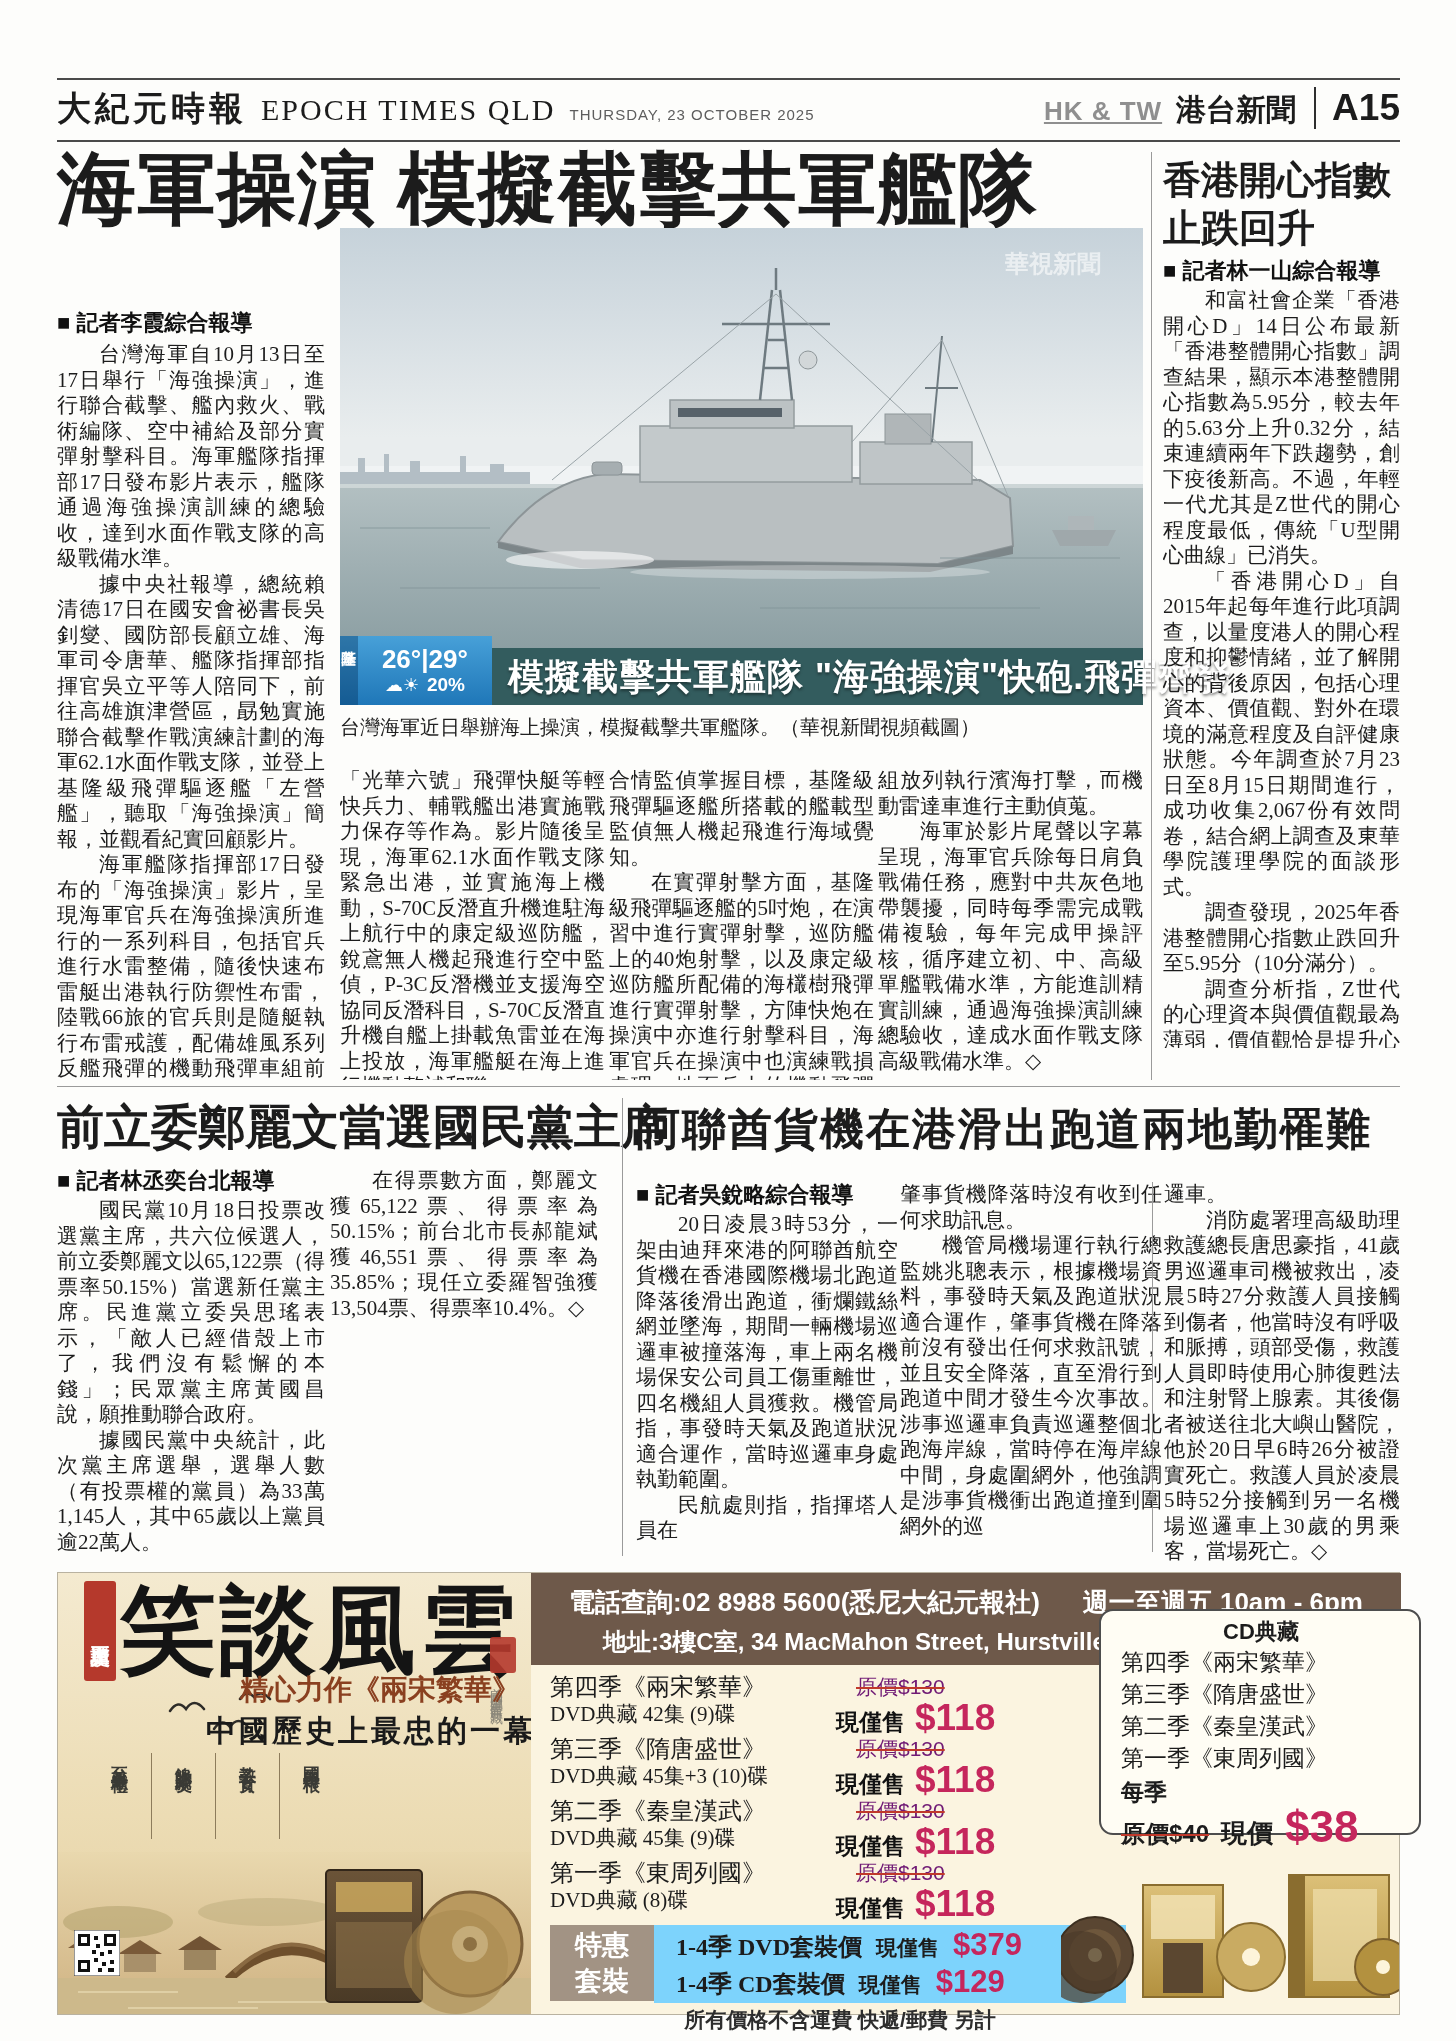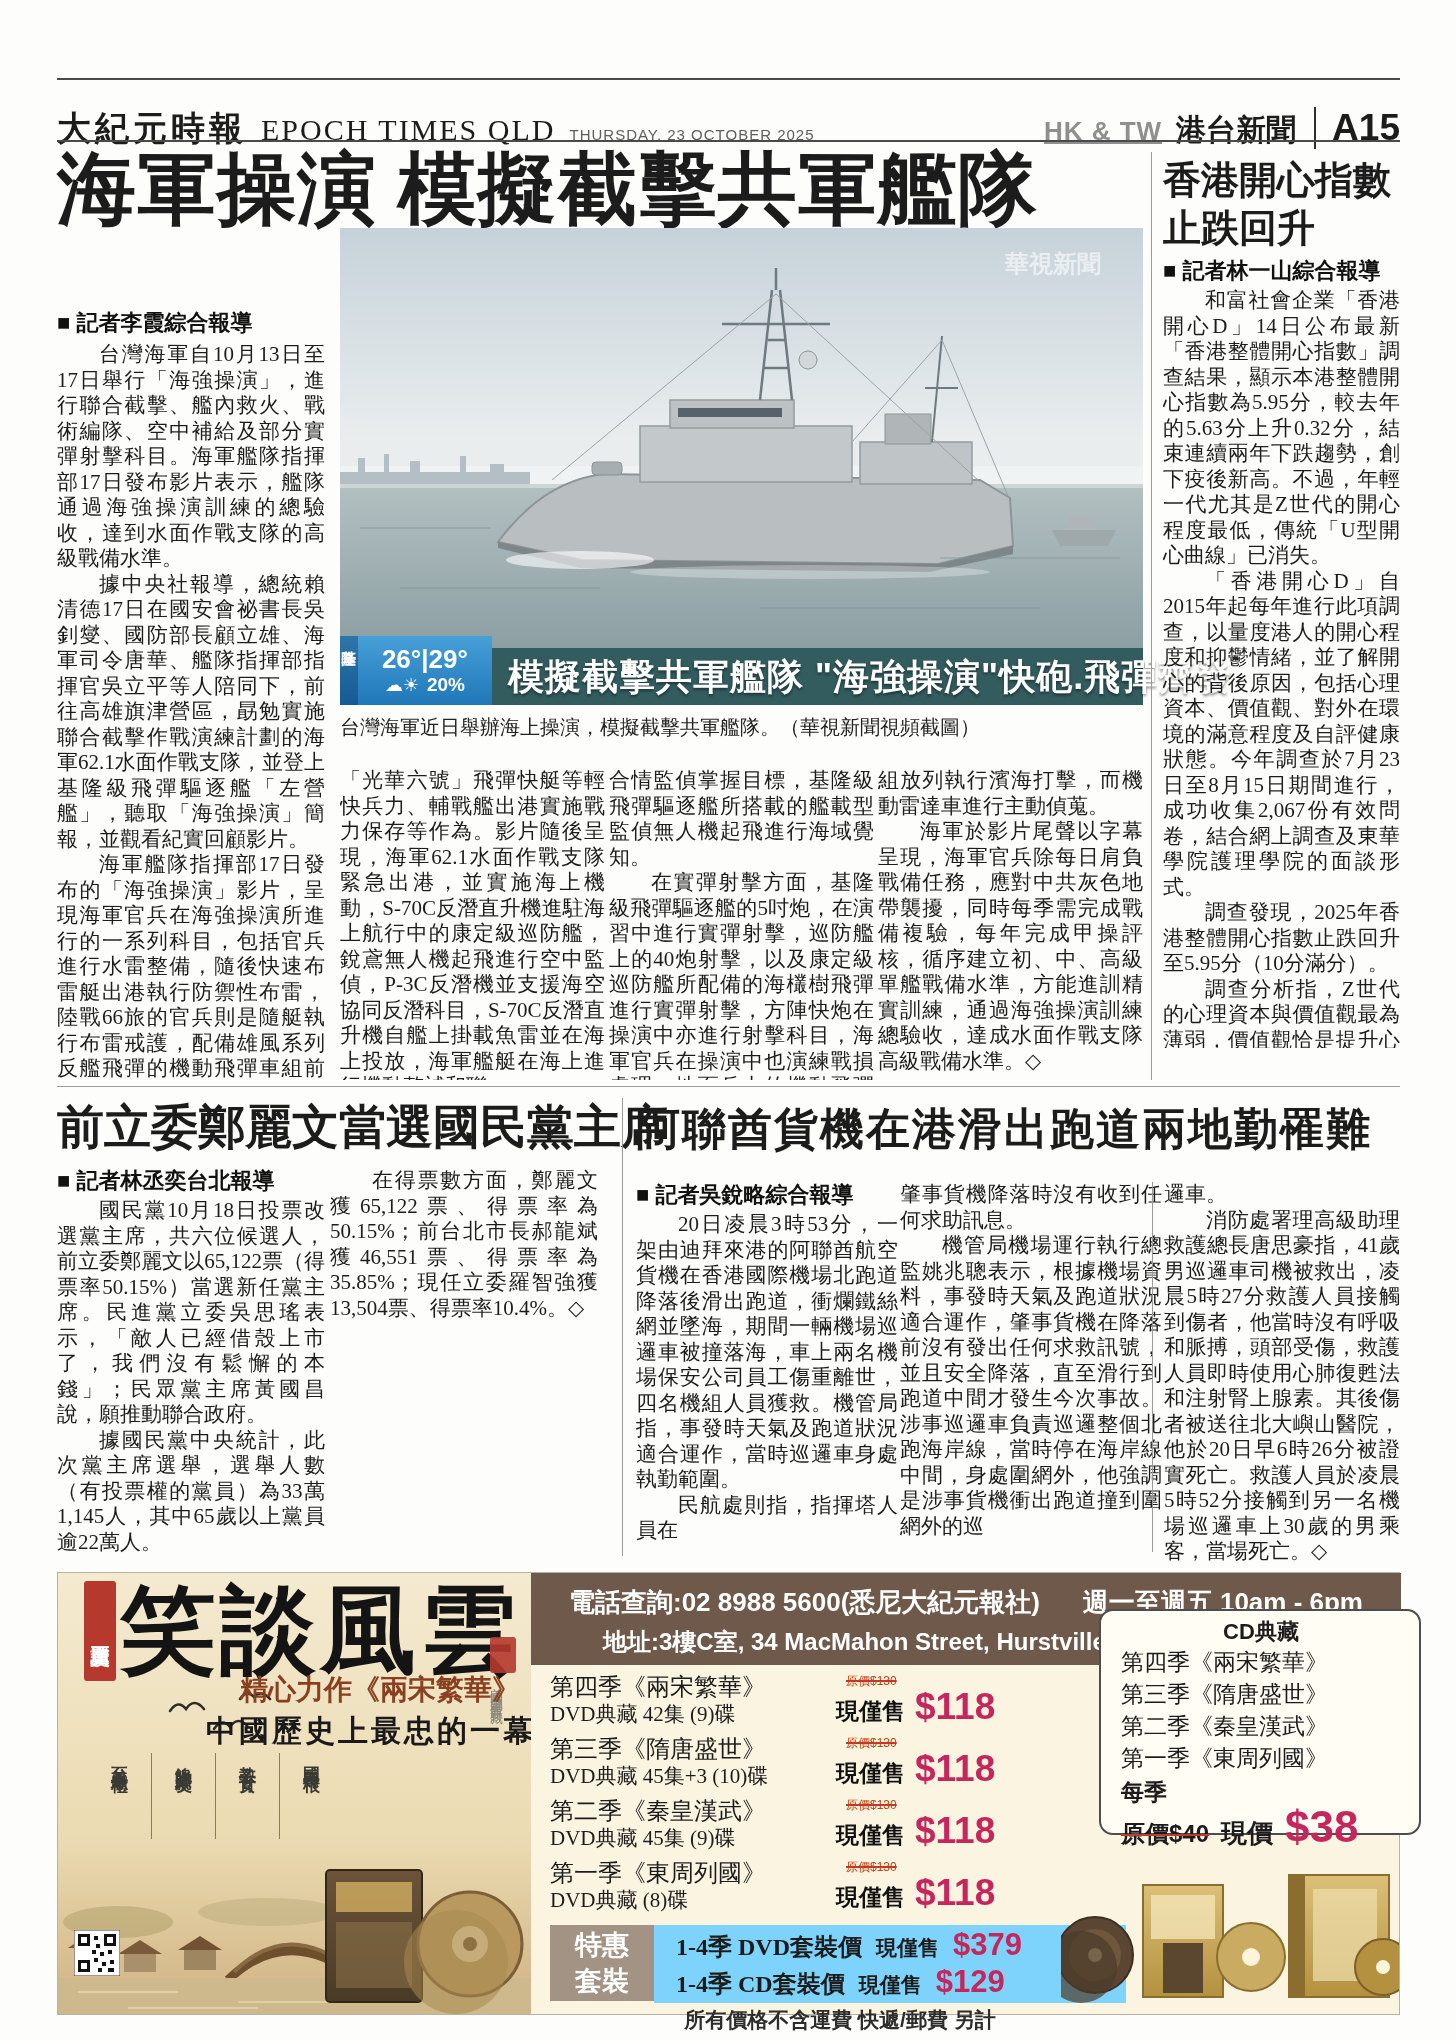--- a/index.html
+++ b/index.html
@@ -3,21 +3,21 @@
 <meta charset="utf-8">
 <style>
   html,body{margin:0;padding:0;background:#e9e9e9;}
   .page{position:relative;width:1456px;height:2041px;background:#fdfdfb;margin:0 auto;overflow:hidden;
         font-family:"Liberation Serif","DejaVu Serif",serif;color:#1c1c1c;}
   .abs{position:absolute;}
   .rule-h{position:absolute;background:#4a4a4a;}
   .rule-v{position:absolute;background:#9a9a9a;width:1px;}
 
   
-  .mast{position:absolute;left:57px;top:86px;width:1343px;height:50px;display:flex;justify-content:space-between;align-items:baseline;margin-top:20px;}
+  .mast{position:absolute;left:57px;top:86px;width:1343px;height:50px;display:flex;justify-content:space-between;align-items:baseline;}
   .mast-left,.mast-right{display:flex;align-items:baseline;gap:14px;}
   .brand-cjk{font-size:34px;font-weight:900;letter-spacing:4px;}
   .brand-en{font-size:30px;letter-spacing:2px;}
   .mast-date{font-size:15px;color:#5d5d5d;letter-spacing:1px;font-family:"Liberation Sans","DejaVu Sans",sans-serif;}
   .sec-en{font-size:26px;font-weight:bold;color:#8f8f8f;font-family:"Liberation Sans","DejaVu Sans",sans-serif;letter-spacing:1px;text-decoration:underline;}
   .sec-cjk{font-size:30px;font-weight:900;font-family:"Liberation Sans","DejaVu Sans",sans-serif;}
   .pageno{font-size:37px;font-weight:900;font-family:"Liberation Sans","DejaVu Sans",sans-serif;border-left:2px solid #2e2e2e;padding-left:16px;margin-left:4px;}
 
   
   .lead-headline{position:absolute;left:57px;top:150px;width:1090px;font-size:79px;font-weight:900;letter-spacing:1px;line-height:1.02;margin:0;}
@@ -64,21 +64,21 @@
       font-family:"Liberation Sans","DejaVu Sans",sans-serif;font-weight:bold;box-sizing:border-box;padding:12px 38px 0 38px;}
   .contact-row1{display:flex;justify-content:space-between;font-size:26px;}
   .contact-row2{font-size:24px;padding-left:34px;margin-top:6px;}
 
   .dvd-list{position:absolute;left:492px;top:100px;width:585px;}
   .dvd-row{display:flex;align-items:flex-start;height:62px;}
   .dvd-name{width:272px;}
   .dvd-name .nm{font-size:24px;line-height:28px;}
   .dvd-name .dt{font-size:21px;line-height:26px;}
   .dvd-price{margin-left:14px;}
-  .dvd-price .orig{font-size:12px;color:#c2410c;text-decoration:line-through;text-decoration-color:#c0392b;text-decoration-thickness:2px;margin-left:10px;font-family:"Liberation Sans","DejaVu Sans",sans-serif;}
+  .dvd-price .orig{font-size:21px;color:#701a75;text-decoration:line-through;text-decoration-color:#c0392b;text-decoration-thickness:2px;margin-left:20px;font-family:"Liberation Sans","DejaVu Sans",sans-serif;}
   .dvd-price .now{display:flex;align-items:baseline;gap:10px;margin-top:-2px;}
   .now-label{font-family:"Liberation Sans","DejaVu Sans",sans-serif;font-weight:900;font-size:23px;color:#111;}
   .price{font-family:"Liberation Sans","DejaVu Sans",sans-serif;font-weight:900;font-size:37px;color:#c5265c;line-height:1;}
 
   .bundle{position:absolute;left:492px;top:352px;display:flex;}
   .bundle-label{width:104px;height:76px;background:#a29384;color:#fff;font-family:"Liberation Sans","DejaVu Sans",sans-serif;
       font-weight:900;font-size:27px;line-height:36px;text-align:center;padding-top:2px;box-sizing:border-box;}
   .bundle-rows{width:472px;height:78px;background:#7dd3fc;box-sizing:border-box;padding:2px 0 0 22px;}
   .bundle-row{display:flex;align-items:baseline;gap:14px;height:37px;}
   .bundle-row .bn{font-size:24px;font-weight:bold;}

